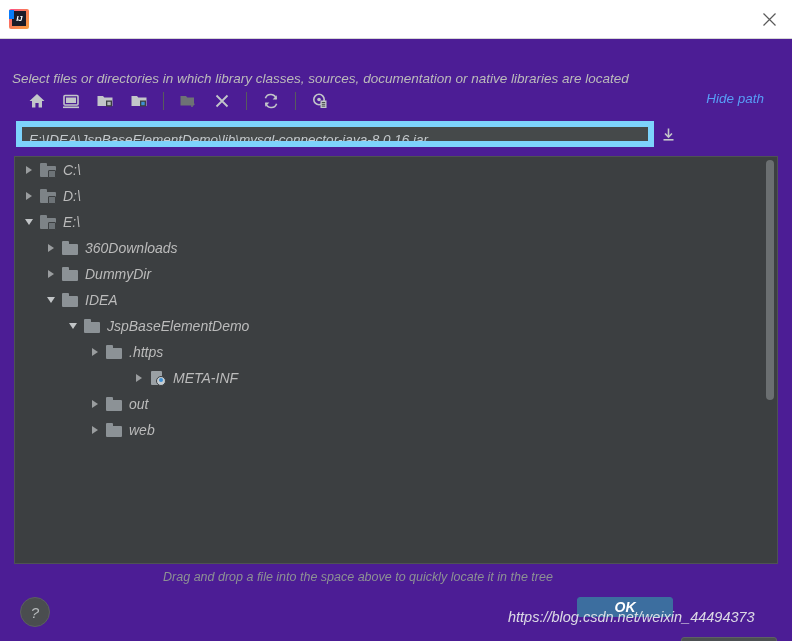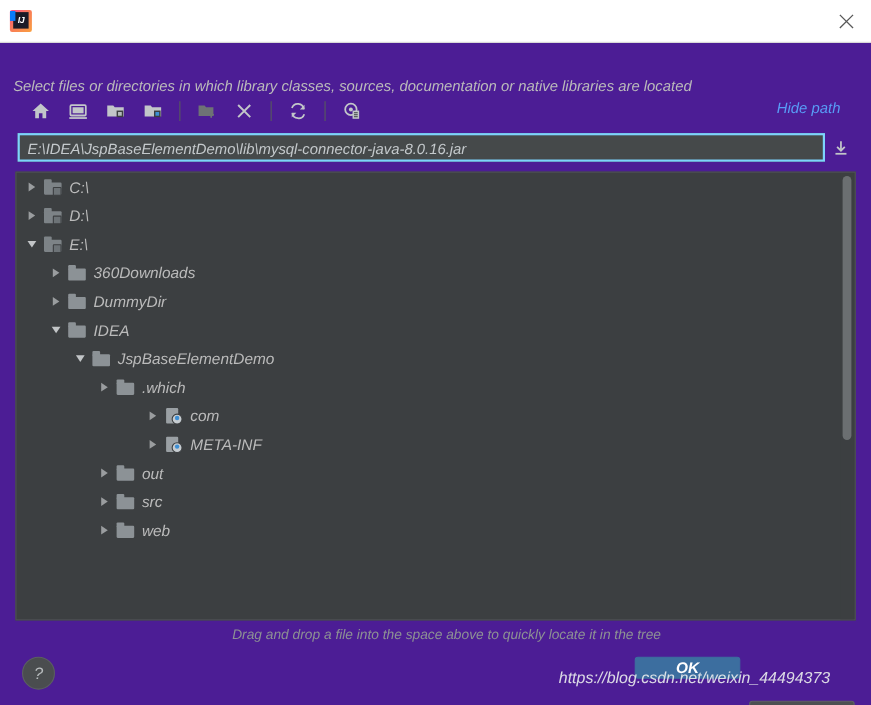--- a/index.html
+++ b/index.html
@@ -103,23 +103,23 @@
     cursor: pointer;
   }
 
   
   .pathrow {
     position: absolute; top: 120px; left: 16px;
     width: 762px; height: 28px;
     display: flex; align-items: center;
   }
   .path-field {
-    width: 734px; height: 26px;
+    width: 638px; height: 26px;
     background: #45494a;
-    border: 2px solid #7dd3fc;
+    border: 6px solid #7dd3fc;
     color: #c4c9cc;
     font-size: 13.5px;
     line-height: 26px;
     padding: 0 7px;
     box-sizing: border-box;
     overflow: hidden; white-space: nowrap;
   }
   .path-dl {
     width: 28px; height: 26px;
     display: flex; align-items: center; justify-content: center;
@@ -222,21 +222,20 @@
   }
 
   
   .hint {
     position: absolute; top: 566px; left: 0;
     width: 716px; height: 22px;
     text-align: center;
     color: #8d9194;
     font-size: 12.5px;
     line-height: 22px;
-    margin-left: 48px;
   }
 
   
   .help-btn {
     position: absolute; left: 20px; top: 597px;
     width: 30px; height: 30px; border-radius: 50%;
     background: #4a4d4f; border: 1px solid #5b5f61;
     color: #b7bbbd; font-size: 15px;
     display: flex; align-items: center; justify-content: center;
     cursor: default; box-sizing: border-box;
@@ -463,77 +462,49 @@
           <div style="width: 72px; flex: 0 0 auto;"></div>
           <div class="arrow">
             <span class="tri-r"></span>
           </div>
           <div class="ic">
             <span class="ico-folder">
               <span class="tab"></span>
               <span class="body"></span>
             </span>
           </div>
-          <div class="label">.which</div>
+          <div class="label">.https</div>
         </div>
         <div class="row">
           <div style="width: 116px; flex: 0 0 auto;"></div>
           <div class="arrow">
             <span class="tri-r"></span>
           </div>
           <div class="ic">
             <span class="ico-pkg">
               <span class="pg"></span>
               <span class="badge">
                 <i></i>
               </span>
             </span>
           </div>
-          <div class="label">com</div>
-        </div>
-        <div class="row">
-          <div style="width: 116px; flex: 0 0 auto;"></div>
-          <div class="arrow">
-            <span class="tri-r"></span>
-          </div>
-          <div class="ic">
-            <span class="ico-pkg">
-              <span class="pg"></span>
-              <span class="badge">
-                <i></i>
-              </span>
-            </span>
-          </div>
           <div class="label">META-INF</div>
         </div>
         <div class="row">
           <div style="width: 72px; flex: 0 0 auto;"></div>
           <div class="arrow">
             <span class="tri-r"></span>
           </div>
           <div class="ic">
             <span class="ico-folder">
               <span class="tab"></span>
               <span class="body"></span>
             </span>
           </div>
           <div class="label">out</div>
-        </div>
-        <div class="row">
-          <div style="width: 72px; flex: 0 0 auto;"></div>
-          <div class="arrow">
-            <span class="tri-r"></span>
-          </div>
-          <div class="ic">
-            <span class="ico-folder">
-              <span class="tab"></span>
-              <span class="body"></span>
-            </span>
-          </div>
-          <div class="label">src</div>
         </div>
         <div class="row">
           <div style="width: 72px; flex: 0 0 auto;"></div>
           <div class="arrow">
             <span class="tri-r"></span>
           </div>
           <div class="ic">
             <span class="ico-folder">
               <span class="tab"></span>
               <span class="body"></span>

